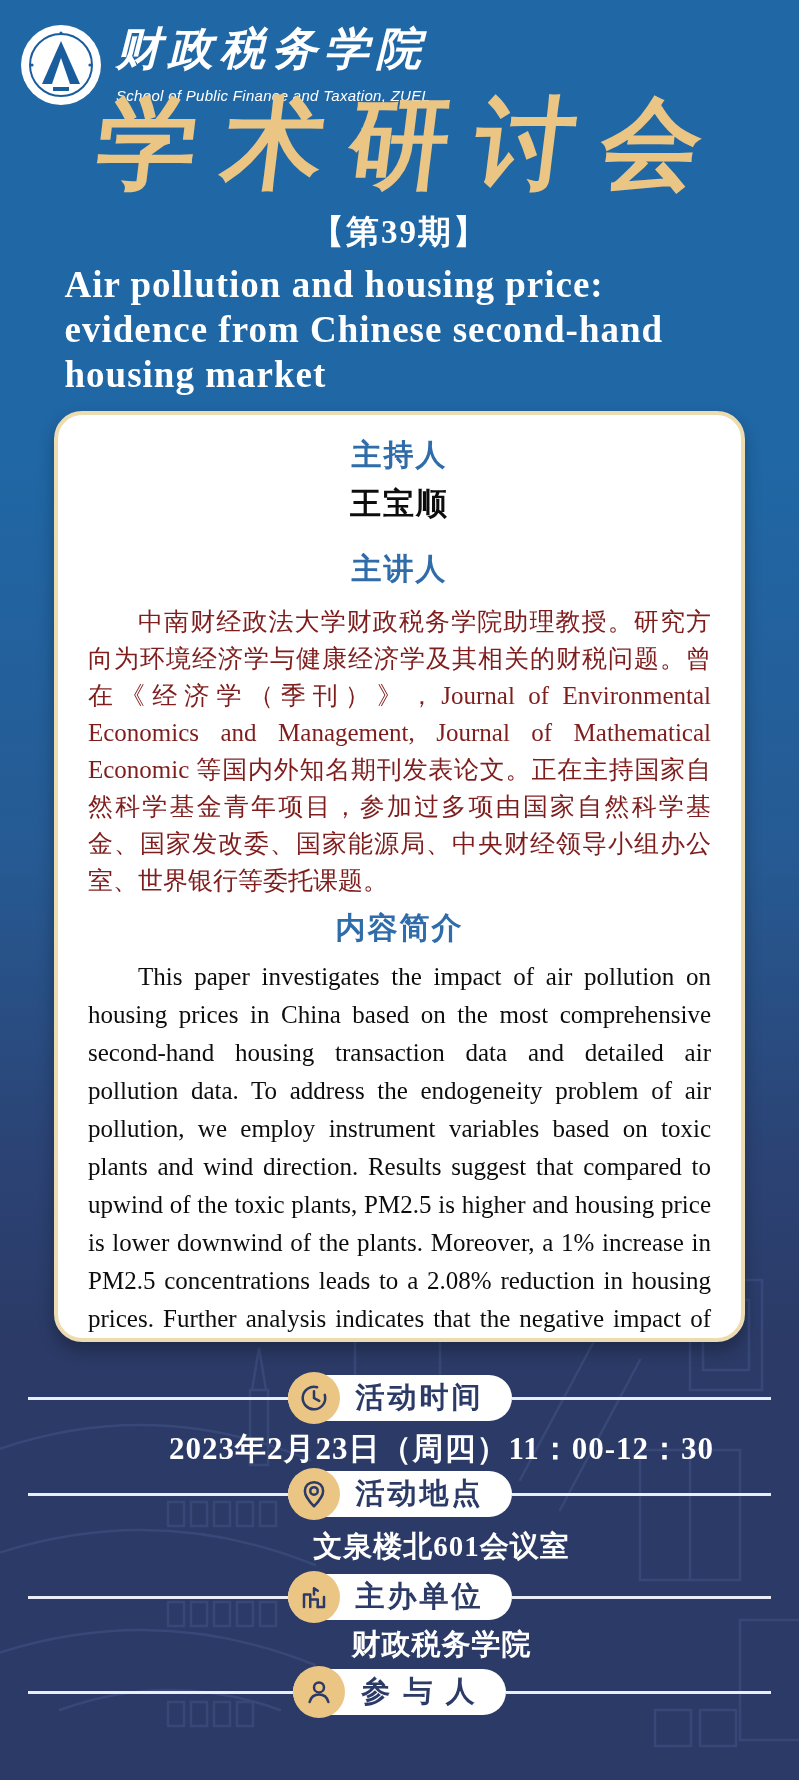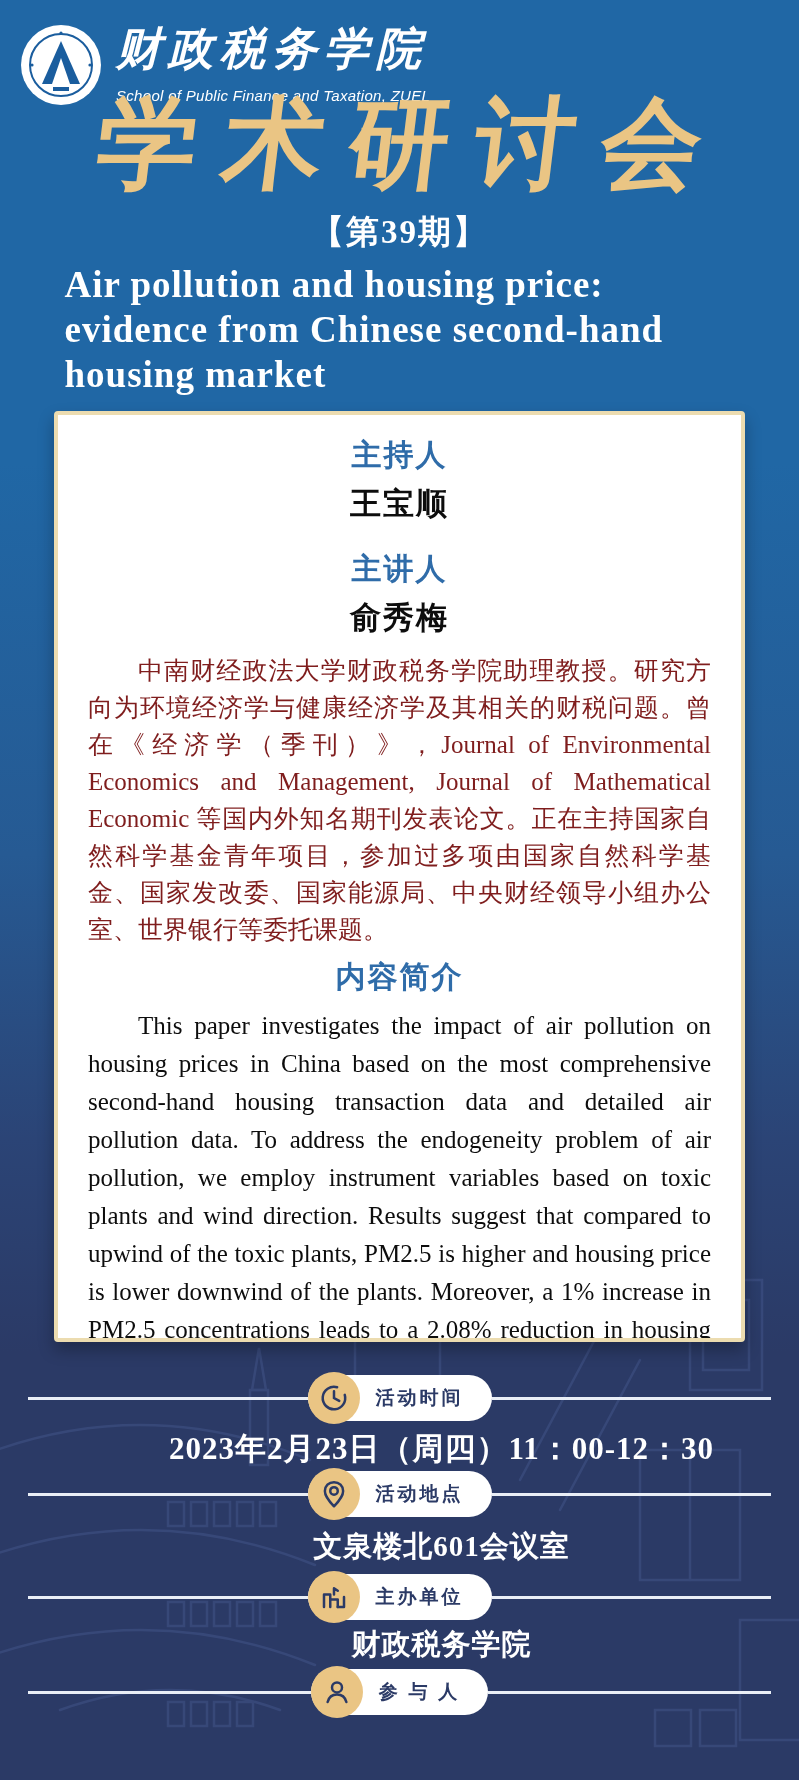--- a/index.html
+++ b/index.html
@@ -19,36 +19,36 @@
     position:absolute;top:92px;left:0;width:100%;text-align:center;
     font-size:100px;font-weight:bold;color:#eac584;letter-spacing:26px;text-indent:26px;
     transform:skewX(-7deg);line-height:1.05;
   }
   .issue{position:absolute;top:210px;left:0;width:100%;text-align:center;font-size:33px;font-weight:bold;color:#ffffff;letter-spacing:2px;}
   .en-title{position:absolute;top:262px;left:50%;transform:translateX(-50%);width:670px;text-align:left;
     font-size:37px;font-weight:bold;color:#ffffff;line-height:45px;letter-spacing:1px;}
   
   .card{
     position:absolute;top:411px;left:54px;width:691px;height:931px;box-sizing:border-box;
-    background:#ffffff;border:4px solid #ecdcb0;border-radius:4px;
+    background:#ffffff;border:4px solid #ecdcb0;border-radius:28px;
     padding:14px 30px 8px;overflow:hidden;box-shadow:0 8px 16px rgba(0,0,0,0.28);
   }
   .card-heading{color:#2f6ca9;font-size:30px;font-weight:bold;text-align:center;margin-top:6px;letter-spacing:2px;}
   .card-name{color:#0d0d0d;font-size:31px;font-weight:bold;text-align:center;margin-top:7px;letter-spacing:2px;}
   .spacer-top{margin-top:24px;}
   .bio{margin-top:13px;font-size:25px;line-height:37px;text-align:justify;color:#7f1d1d;text-indent:2em;}
   .abstract-heading{margin-top:9px;}
   .abstract{margin-top:9px;font-size:25px;line-height:38px;text-align:justify;color:#0d0d0d;text-indent:2em;}
   
   .watermark{position:absolute;top:1150px;left:0;opacity:0.4;}
   .info-row{position:absolute;left:0;width:100%;height:52px;display:flex;align-items:center;padding:0 28px;box-sizing:border-box;}
   .line{flex:1;height:3px;background:#e9eef6;}
   .pill{display:flex;align-items:center;background:#ffffff;border-radius:40px;height:46px;padding:0 28px 0 0;position:relative;}
   .pill-icon{width:52px;height:52px;border-radius:50%;background:#eac584;display:flex;align-items:center;justify-content:center;margin-right:16px;flex:0 0 auto;}
-  .pill-label{font-size:19px;font-weight:bold;color:#2b3a66;letter-spacing:3px;white-space:nowrap;}
+  .pill-label{font-size:29px;font-weight:bold;color:#2b3a66;letter-spacing:3px;white-space:nowrap;}
   .info-value{position:absolute;left:0;width:100%;text-align:center;color:#ffffff;font-weight:bold;font-size:29px;letter-spacing:1px;padding-left:42px;}
   .info-value.big{font-size:31px;}
 </style>
 </head>
 <body>
 
 <div class="poster">
 
   <svg class="watermark" width="799" height="630" viewBox="0 0 799 630">
     <g fill="none" stroke="#4a5d95" stroke-width="2.5" stroke-linecap="round">
@@ -102,21 +102,20 @@
   </div>
 
   <div class="gold-title">学术研讨会</div>
   <div class="issue">【第39期】</div>
   <div class="en-title">Air pollution and housing price: evidence from Chinese second-hand housing market</div>
 
   <div class="card">
     <div class="card-heading">主持人</div>
     <div class="card-name">王宝顺</div>
     <div class="card-heading spacer-top">主讲人</div>
-    <div class="card-name">俞秀梅</div>
     <div class="bio">中南财经政法大学财政税务学院助理教授。研究方向为环境经济学与健康经济学及其相关的财税问题。曾在《经济学（季刊）》，Journal of Environmental Economics and Management, Journal of Mathematical Economic 等国内外知名期刊发表论文。正在主持国家自然科学基金青年项目，参加过多项由国家自然科学基金、国家发改委、国家能源局、中央财经领导小组办公室、世界银行等委托课题。</div>
     <div class="card-heading abstract-heading">内容简介</div>
     <div class="abstract">This paper investigates the impact of air pollution on housing prices in China based on the most comprehensive second-hand housing transaction data and detailed air pollution data. To address the endogeneity problem of air pollution, we employ instrument variables based on toxic plants and wind direction. Results suggest that compared to upwind of the toxic plants, PM2.5 is higher and housing price is lower downwind of the plants. Moreover, a 1% increase in PM2.5 concentrations leads to a 2.08% reduction in housing prices. Further analysis indicates that the negative impact of air pollution on housing prices is smaller in areas with better public facilities. Our findings indicates that in order to reduce the welfare loss caused by air pollution, in addition to reducing the pollution level through environmental regulation policies, the government can also reduce the negative impact of air pollution by improving public facilities.</div>
   </div>
 
   <div class="info-row" style="top:1372px">
     <div class="line"></div>
     <div class="pill">
       <span class="pill-icon">
         <svg width="30" height="30" viewBox="0 0 24 24" fill="none" stroke="#2b3a66" stroke-width="2" stroke-linecap="round">

